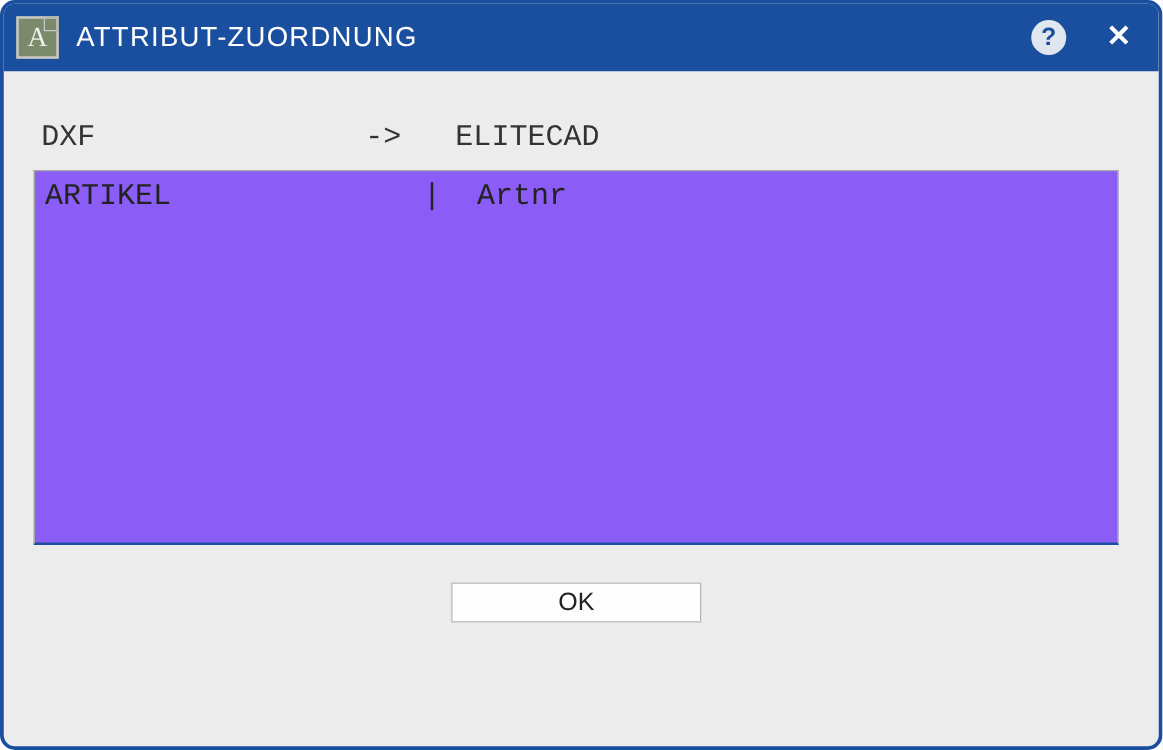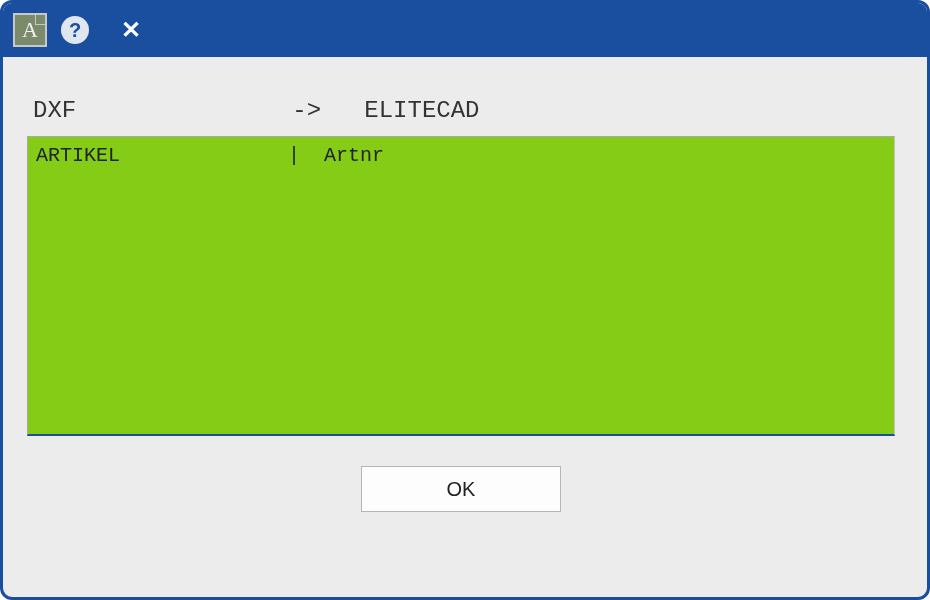--- a/index.html
+++ b/index.html
@@ -94,28 +94,28 @@
       flex-direction: column;
     }
     .header-row {
       font-family: "Courier New", monospace;
       font-size: 24px;
       color: #333;
       padding: 0 6px 12px 6px;
       white-space: pre;
     }
     .text-area {
-      background: #84cc16;
+      background: #8b5cf6;
       border: 1px solid #bfbfbf;
       border-top-color:#a8a8a8;
       border-left-color:#a8a8a8;
       height: 300px;
       padding: 6px 8px;
       font-family: "Courier New", monospace;
-      font-size: 20px;
+      font-size: 24px;
       color: #222;
       line-height: 1.25;
       white-space: pre;
       border-bottom: 2px solid #1a4fa0;
       outline: none;
       overflow: auto;
     }
     .caret {
       display: inline-block;
       width: 1px;
@@ -125,35 +125,36 @@
       margin-left: 0px;
     }
     .button-row {
       display: flex;
       justify-content: center;
       gap: 220px;
       padding: 30px 0 10px 0;
     }
     .btn {
       width: 200px;
-      height: 46px;
+      height: 32px;
       background: #fdfdfd;
       border: 1px solid #b5b5b5;
       font-size: 20px;
       color: #222;
       cursor: pointer;
       font-family: "Segoe UI", Tahoma, sans-serif;
     }
   </style>
 </head>
 <body>
 
 <div class="dialog">
   <div class="titlebar">
     <div class="app-icon">A</div>
+    <div class="title-text">ATTRIBUT-ZUORDNUNG</div>
     <div class="title-actions">
       <div class="help-icon">?</div>
       <div class="close-icon">✕</div>
     </div>
   </div>
 
   <div class="content">
     <div class="header-row"><span>DXF</span><span id="hdr-spacer1">               </span><span>-&gt;</span><span id="hdr-spacer2">   </span><span>ELITECAD</span></div>
 
     <div class="text-area" id="mapping-area"><div>ARTIKEL&nbsp;&nbsp;&nbsp;&nbsp;&nbsp;&nbsp;&nbsp;&nbsp;&nbsp;&nbsp;&nbsp;&nbsp;&nbsp;&nbsp;|&nbsp;&nbsp;Artnr</div></div>

